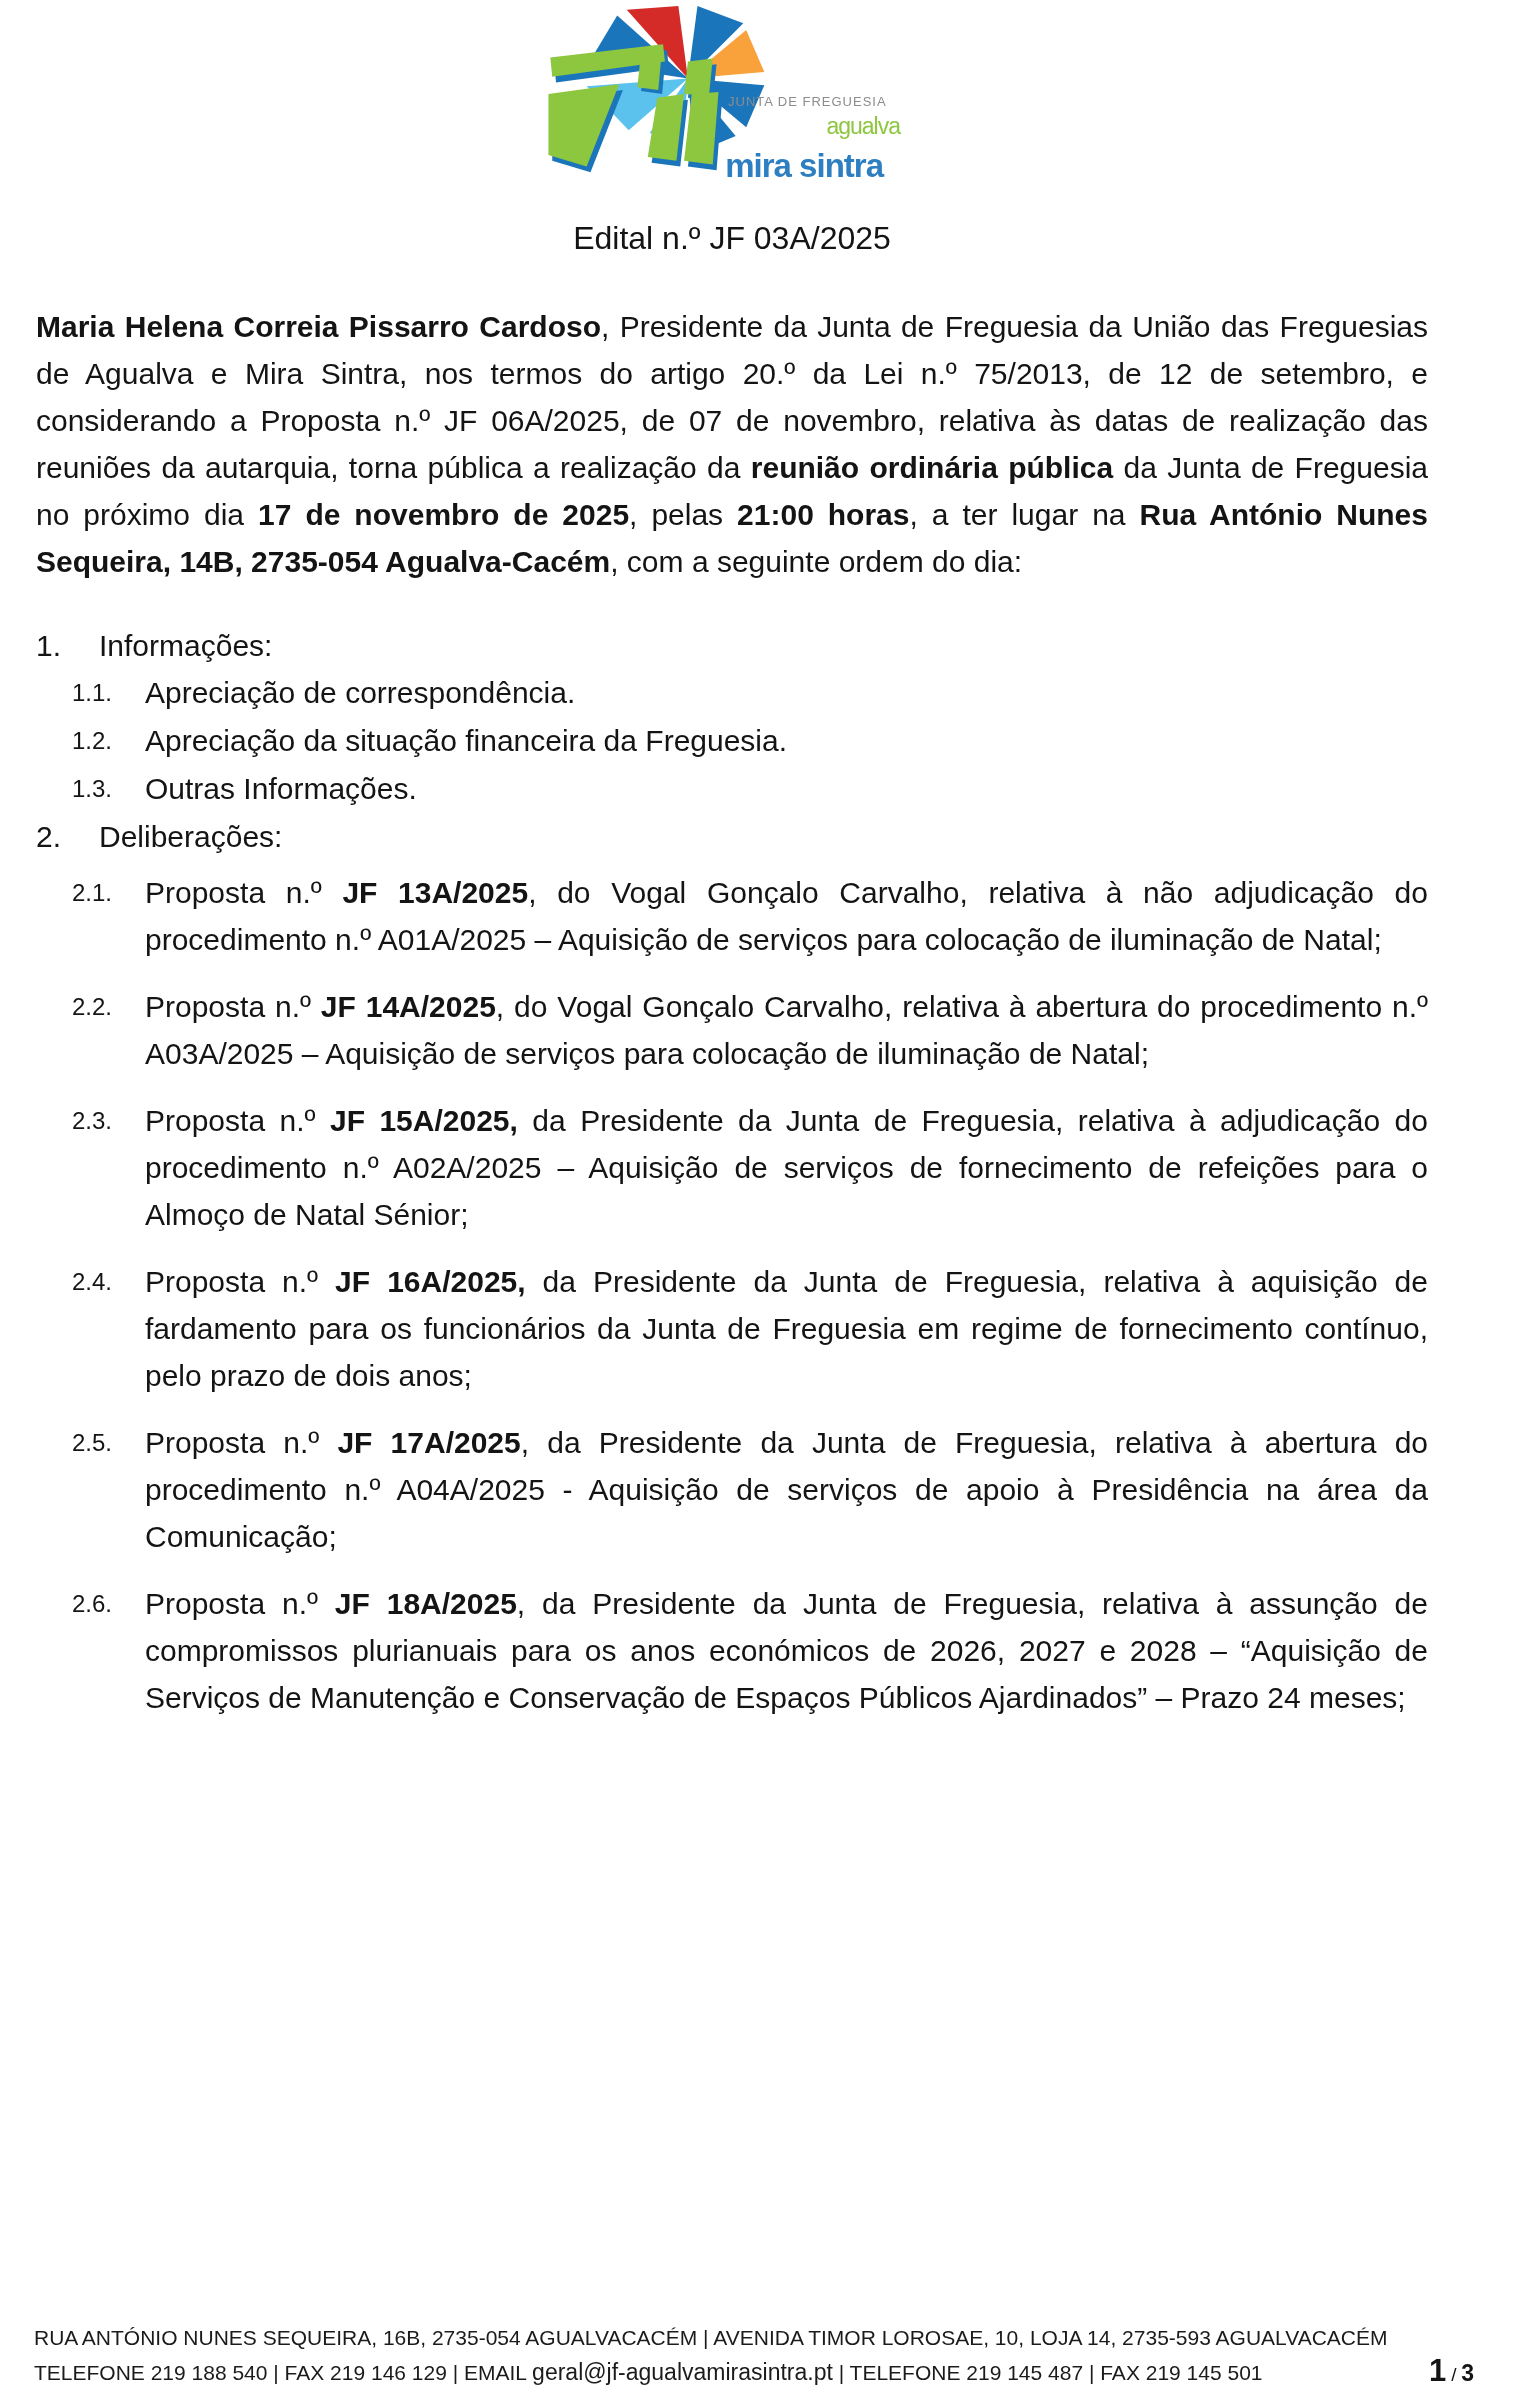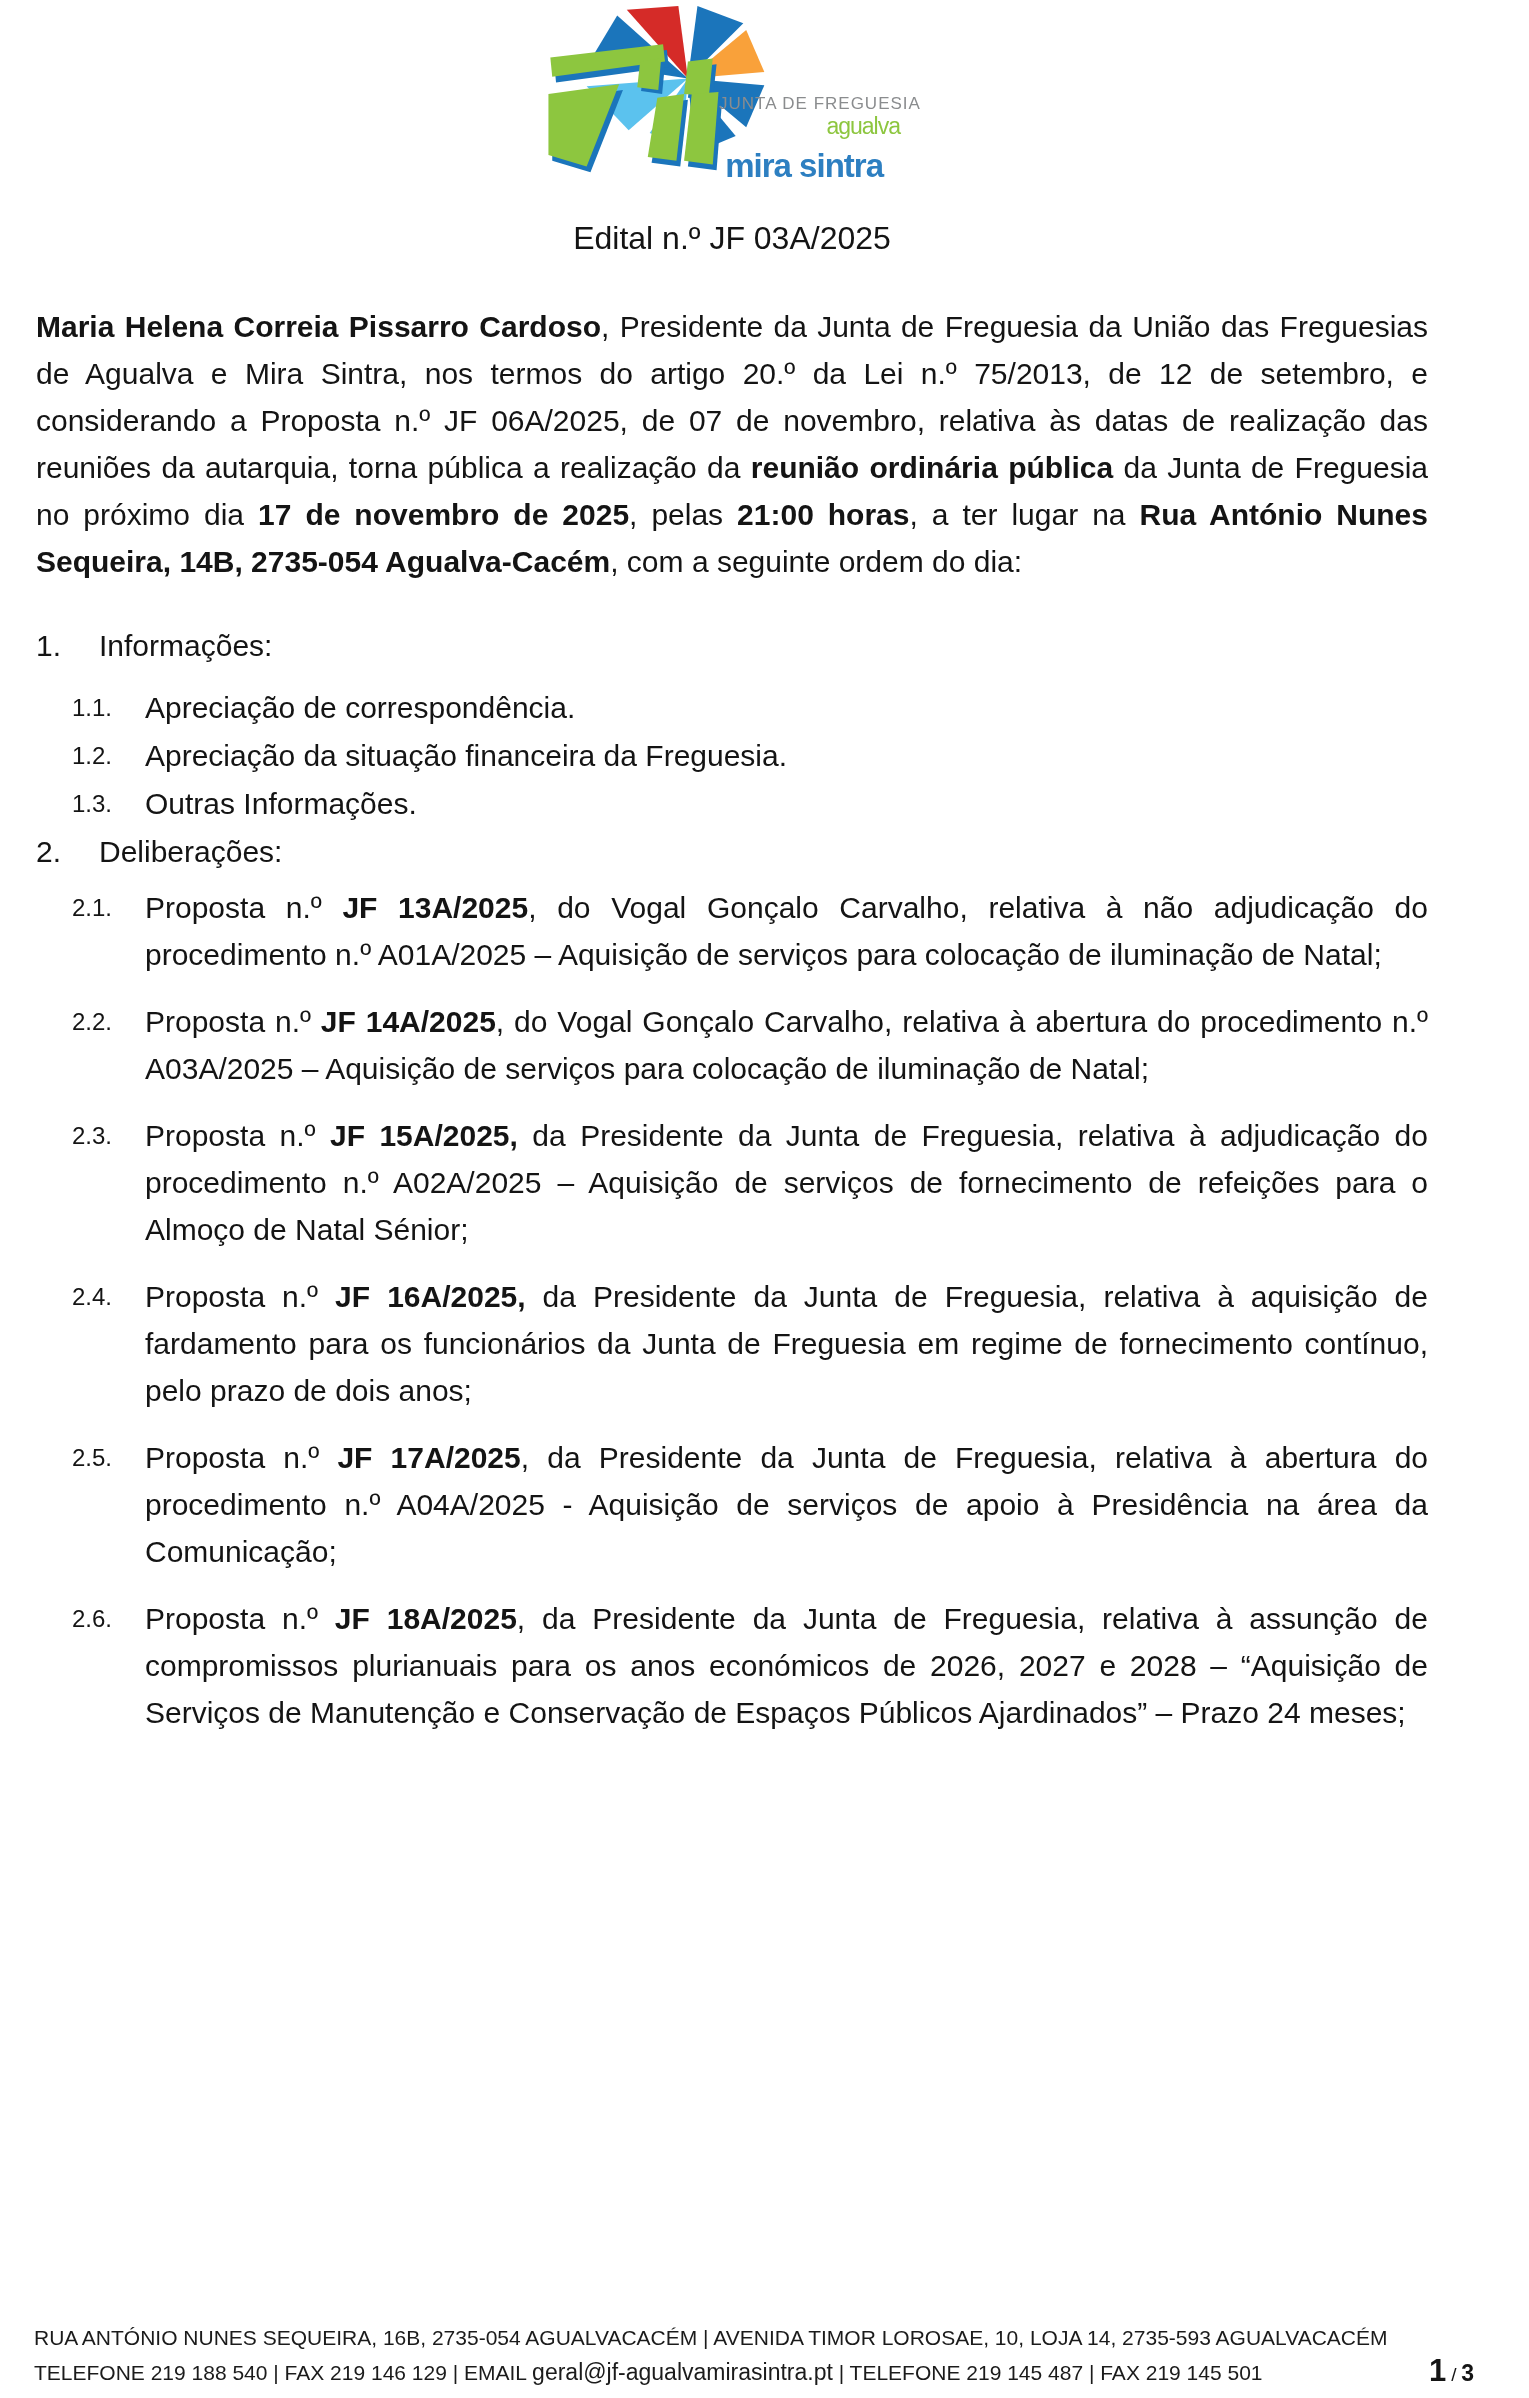--- a/index.html
+++ b/index.html
@@ -16,39 +16,39 @@
   
   .logo{position:absolute;left:533px;top:5.7px;width:413px;height:193px;}
   .logo svg{position:absolute;left:0;top:0;}
   .wd{fill:var(--lg-dblue);}
   .wl{fill:var(--lg-lblue);}
   .wo{fill:var(--lg-orange);}
   .wr{fill:var(--lg-red);}
   .gg{fill:var(--lg-green);}
   .gs{fill:var(--lg-dblue);}
   .logo-tagline{
-    position:absolute;left:186px;top:88px;
-    font-size:17px;letter-spacing:1px;color:var(--lg-gray);white-space:nowrap;
+    position:absolute;left:195px;top:88px;
+    font-size:13px;letter-spacing:1px;color:var(--lg-gray);white-space:nowrap;
   }
   .logo-name1{
     position:absolute;right:46px;top:107px;
     font-size:23px;font-weight:400;color:var(--lg-ngreen);letter-spacing:-1px;white-space:nowrap;margin-left:20px;
   }
   .logo-name2{
     position:absolute;right:63px;top:141px;
     font-size:33px;font-weight:700;color:var(--lg-nblue);letter-spacing:-1px;white-space:nowrap;
   }
 
   
   .doc-title{margin:0;padding-top:220px;text-align:center;font-size:32px;font-weight:400;}
   .intro{margin:46px 0 0;font-size:30px;line-height:47px;text-align:justify;}
   #sections{margin-top:37px;}
   .section-header{display:flex;font-size:30px;line-height:47px;margin:0;}
   .sec-num{flex:0 0 63px;}
-  .items{margin-left:36px;margin-top:15px;}
+  .items{margin-left:36px;}
   .item{display:flex;font-size:30px;line-height:47px;}
   .item-num{flex:0 0 73px;font-size:24px;line-height:48px;}
   .item-body{flex:1;}
   .spaced .items{margin-top:9px;}
   .spaced .item{margin-bottom:20px;text-align:justify;}
 
   
   .page-footer{
     position:absolute;left:34px;right:55px;bottom:7.6px;
     display:flex;justify-content:space-between;align-items:flex-end;

